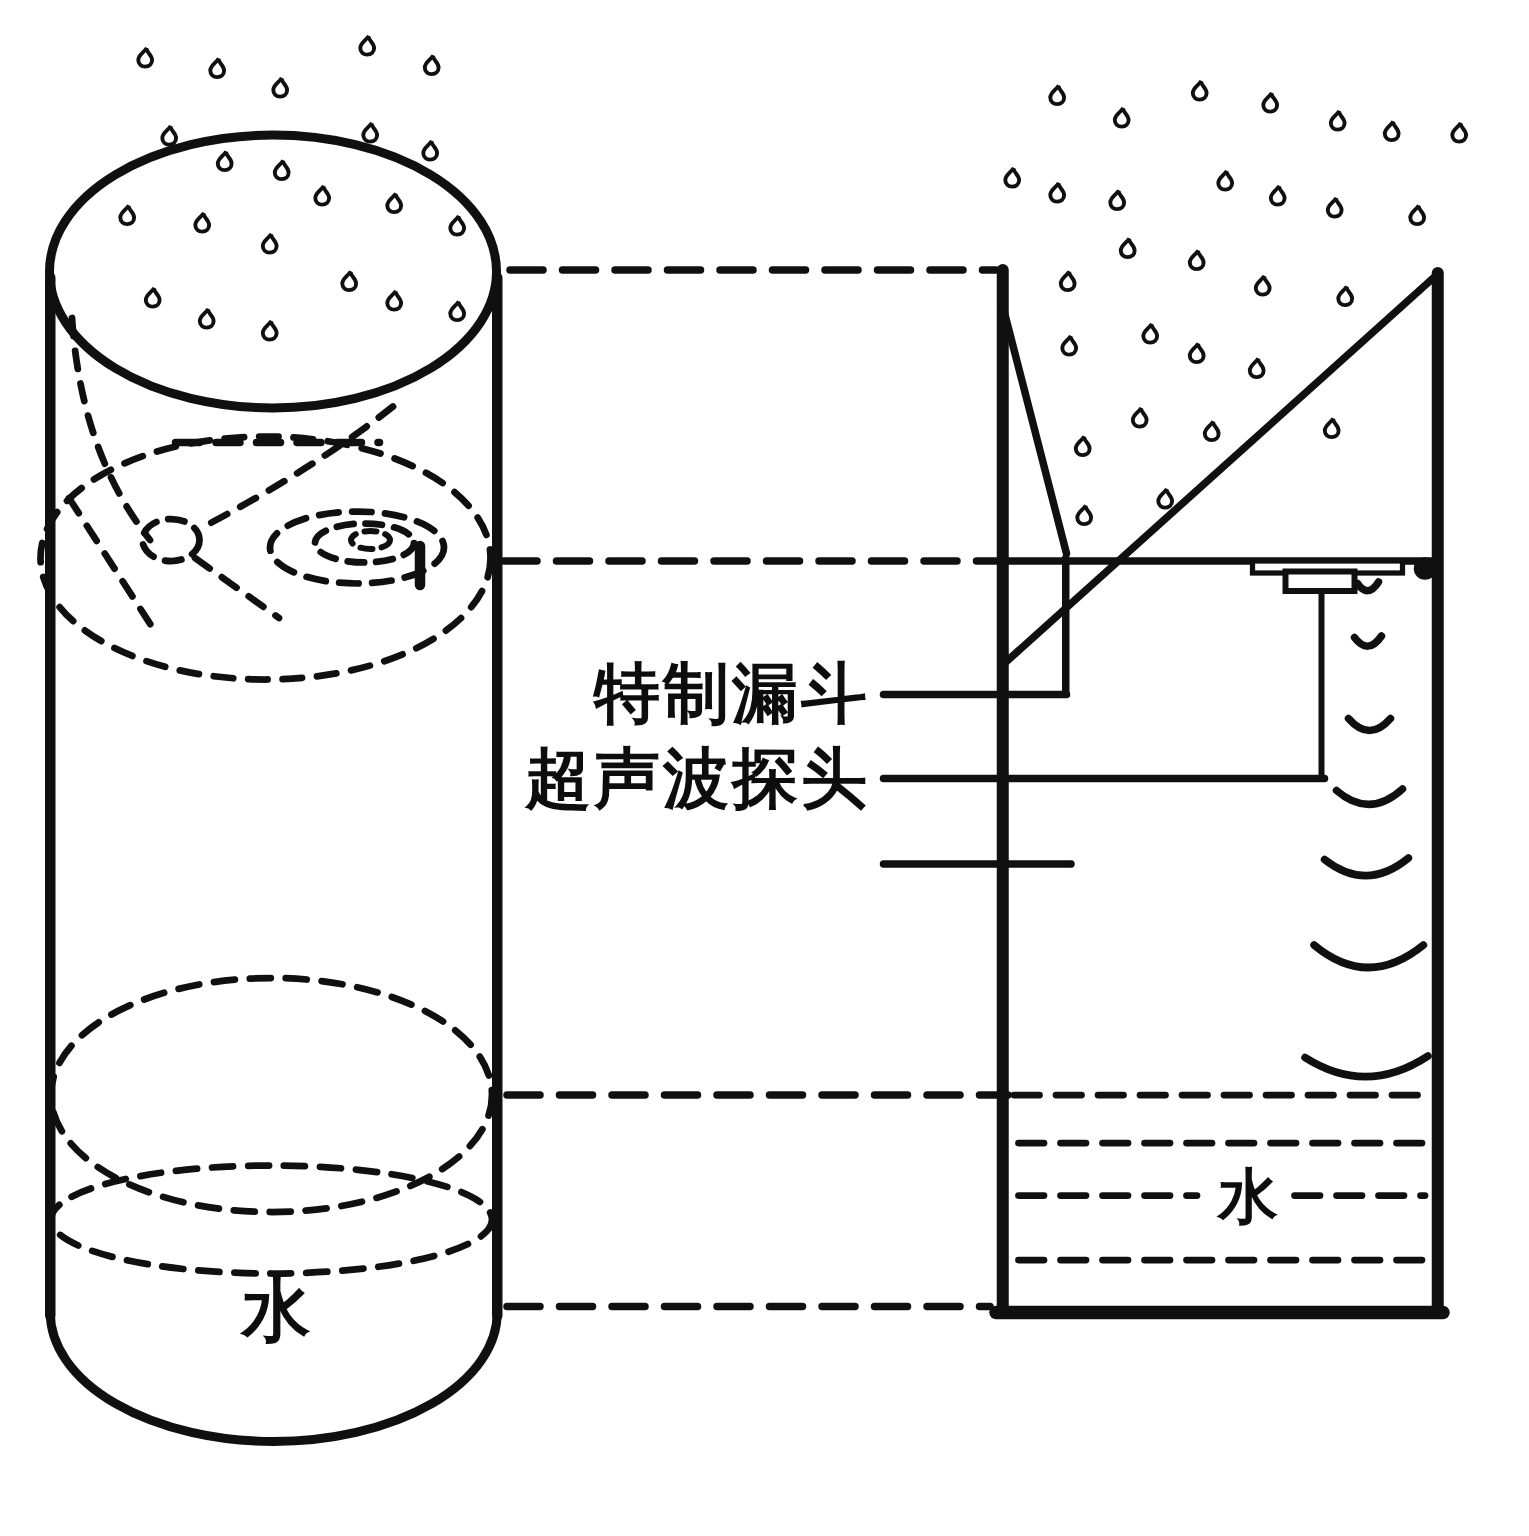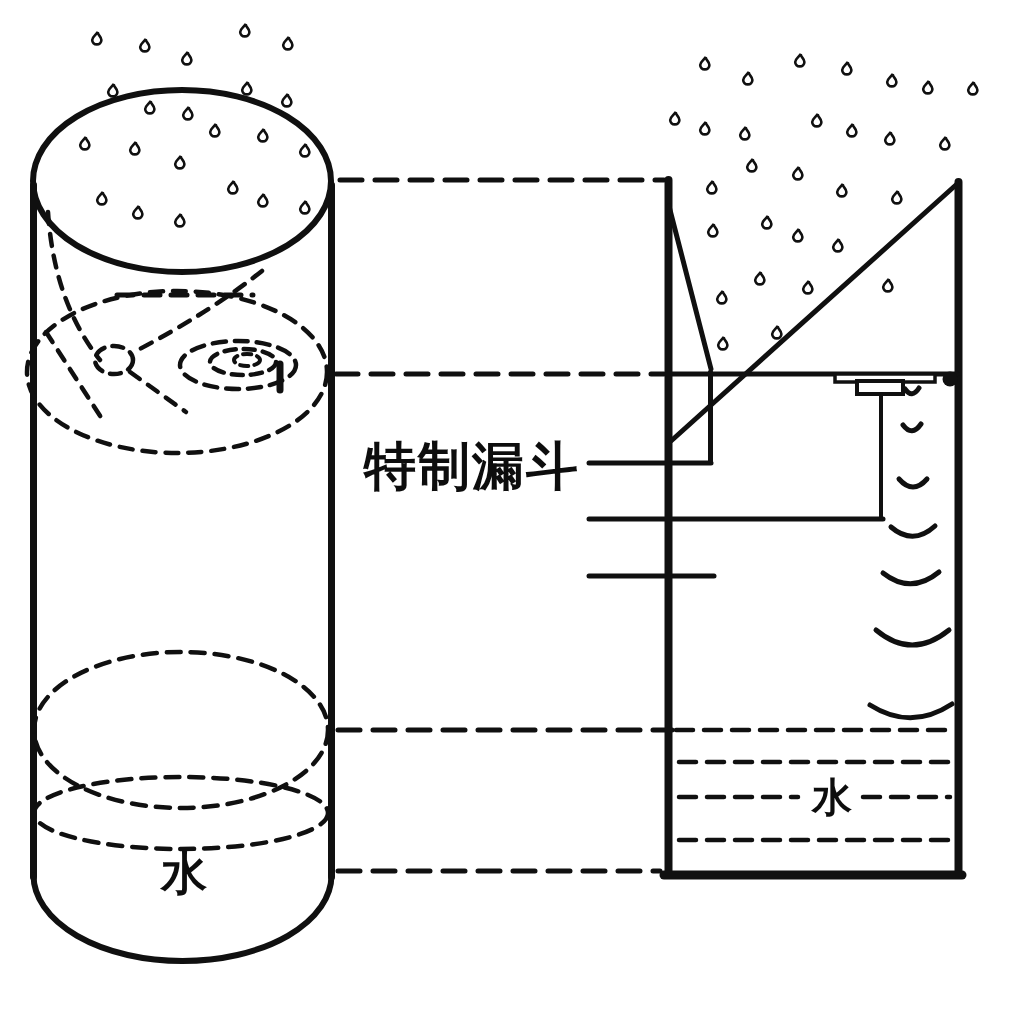--- a/index.html
+++ b/index.html
@@ -1,20 +1,20 @@
 <!DOCTYPE html>
 <html><head>
 <meta charset="utf-8">
 <style>
   html,body{margin:0;padding:0;background:#ffffff;}
   .stage{position:relative;width:1019px;height:1024px;background:#ffffff;overflow:hidden;
          font-family:"Liberation Sans",sans-serif;}
   .stage svg{position:absolute;left:0;top:0;}
   .cjk-label{position:absolute;left:300px;width:280px;text-align:right;line-height:1;
-             font-family:"Liberation Serif",serif;font-weight:700;font-size:52px;
+             font-family:"Liberation Serif",serif;font-weight:700;font-size:44px;
              letter-spacing:2px;color:#0d0d0d;white-space:nowrap;}
   .water-label{position:absolute;transform:translate(-50%,-50%);line-height:1;
                font-family:"Liberation Serif",serif;font-weight:700;color:#0d0d0d;}
   .ink{stroke:#101010;fill:none;stroke-linecap:round;}
 </style>
 </head>
 <body>
 
 <div class="stage">
 
@@ -148,17 +148,18 @@
   </g>
 
   <g>
     <line class="ink" x1="589" y1="463" x2="711" y2="463" stroke-width="5"></line>
     <line class="ink" x1="589" y1="519" x2="883" y2="519" stroke-width="5"></line>
     <line class="ink" x1="589" y1="576" x2="714" y2="576" stroke-width="5"></line>
   </g>
 </svg>
 
 <div class="cjk-label" style="top:441px;">特制漏斗</div>
+<div class="cjk-label" style="top:498px;">超声波探头</div>
 
 <div class="water-label" style="left:184px;top:874px;font-size:46px;">水</div>
 <div class="water-label" style="left:832px;top:798px;font-size:40px;">水</div>
 
 </div>
 
 </body></html>

